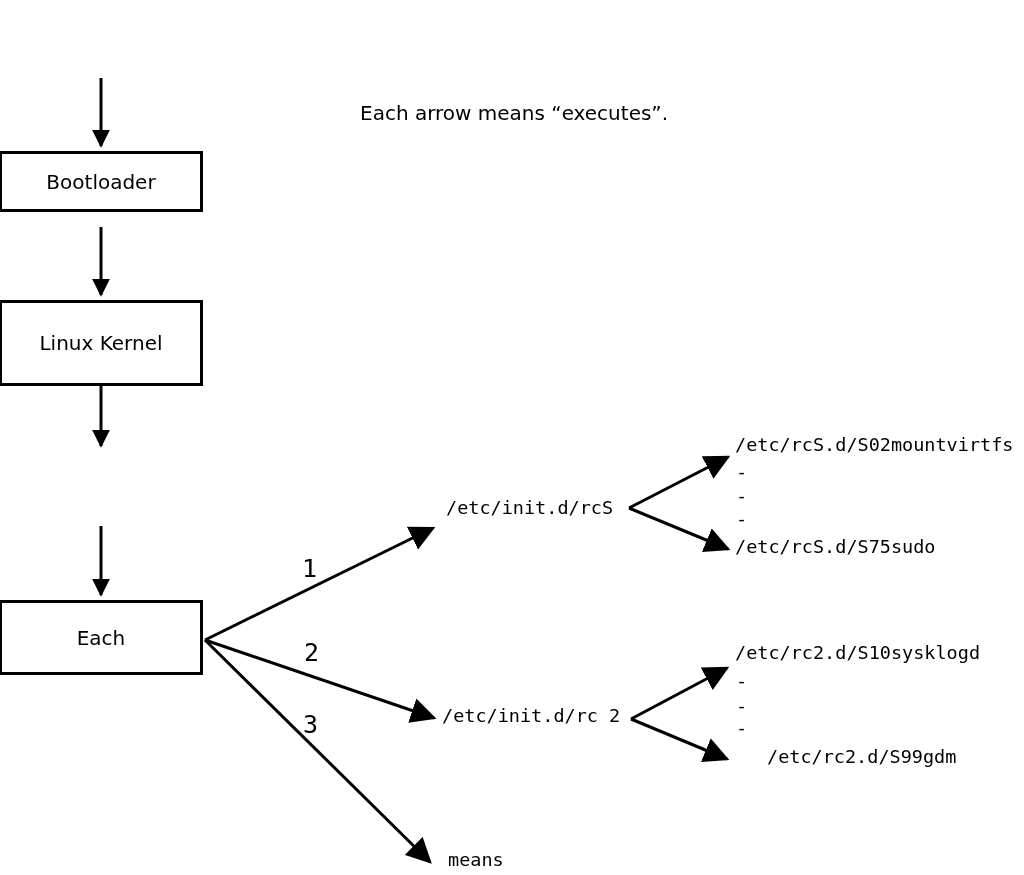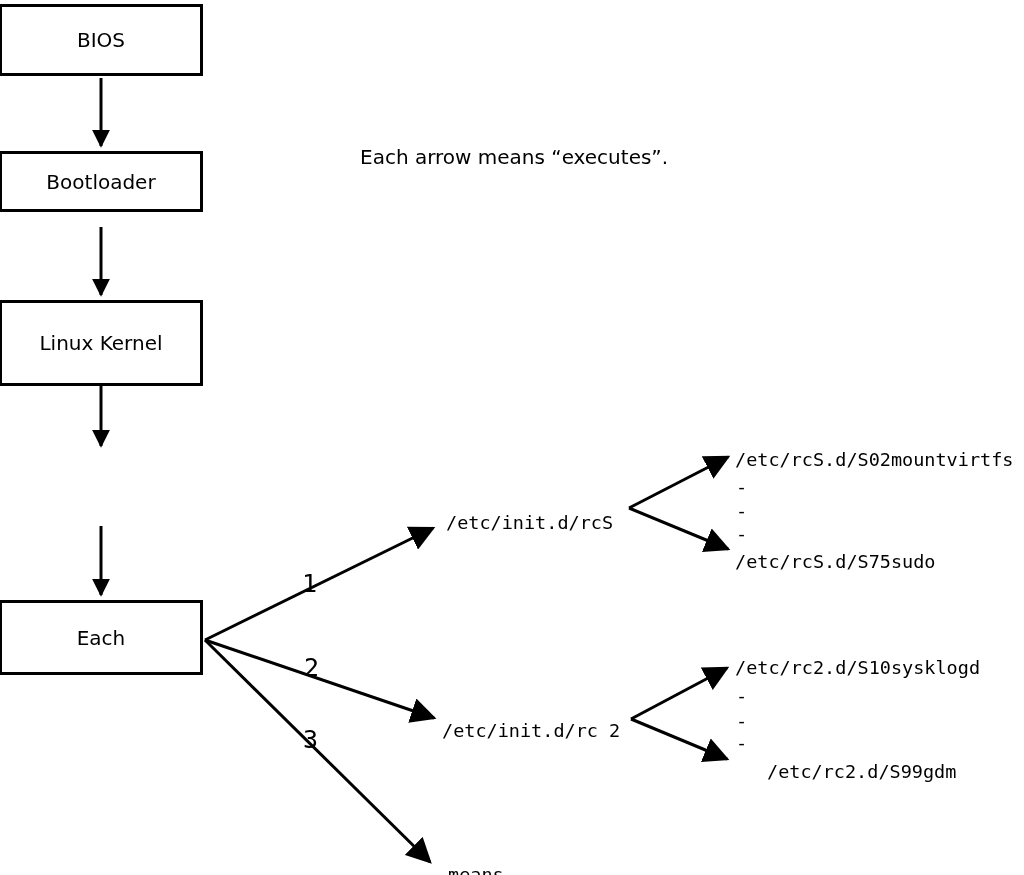--- a/index.html
+++ b/index.html
@@ -11,24 +11,24 @@
     color:var(--ink);
   }
   .arrow-layer { position:absolute; left:0; top:0; width:1024px; height:875px; }
   .box {
     position:absolute; left:-1px; width:204px;
     border:3px solid var(--ink); background:var(--paper);
     display:flex; align-items:center; justify-content:center;
     box-sizing:border-box;
   }
   .box span { font-size:20px; line-height:1; white-space:nowrap; }
-  .caption { position:absolute; font-size:20px; line-height:1.1; white-space:nowrap;margin-top:44px; }
+  .caption { position:absolute; font-size:20px; line-height:1.1; white-space:nowrap; }
   .mono {
     position:absolute; font-family:"DejaVu Sans Mono", "Liberation Mono", monospace;
-    font-size:18.5px; line-height:1; white-space:pre;margin-top:15px;
+    font-size:18.5px; line-height:1; white-space:pre;
   }
   .num { font-size:25px; }
 </style>
 </head>
 <body>
 
 <div class="stage">
 
   <svg class="arrow-layer" viewBox="0 0 1024 875" xmlns="http://www.w3.org/2000/svg">
     <defs>
@@ -50,23 +50,20 @@
       <line x1="205" y1="640" x2="430" y2="862" marker-end="url(#head-b)"></line>
 
       <line x1="629" y1="508" x2="728" y2="457" marker-end="url(#head-b)"></line>
       <line x1="629" y1="508" x2="728" y2="549" marker-end="url(#head-b)"></line>
 
       <line x1="631" y1="719" x2="727" y2="668" marker-end="url(#head-b)"></line>
       <line x1="631" y1="719" x2="727" y2="759" marker-end="url(#head-b)"></line>
     </g>
   </svg>
 
-  <div class="box" style="top:4px;height:72px">
-    <span>BIOS</span>
-  </div>
   <div class="box" style="top:151px;height:61px">
     <span>Bootloader</span>
   </div>
   <div class="box" style="top:300px;height:86px">
     <span>Linux Kernel</span>
   </div>
   <div class="box" style="top:600px;height:75px">
     <span>Each</span>
   </div>
 

